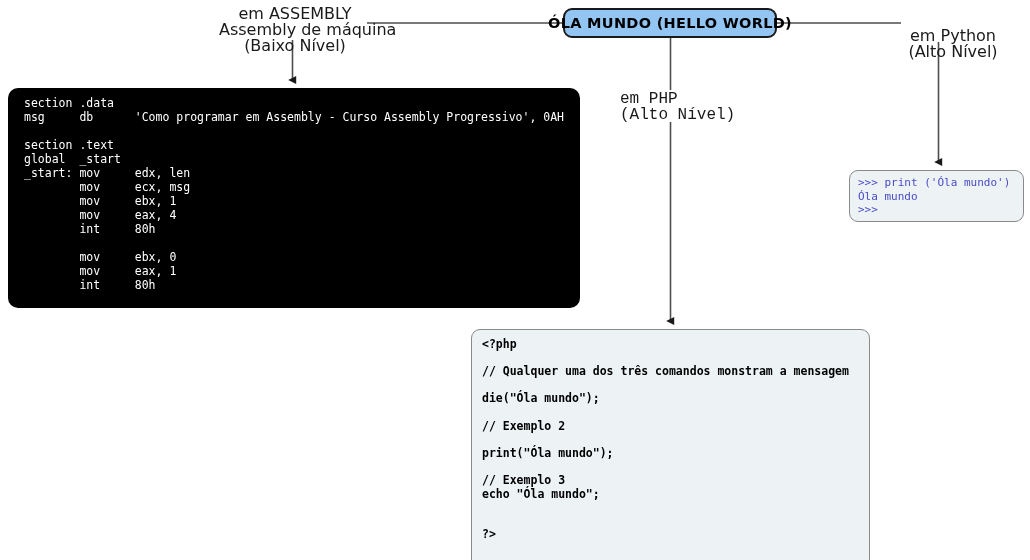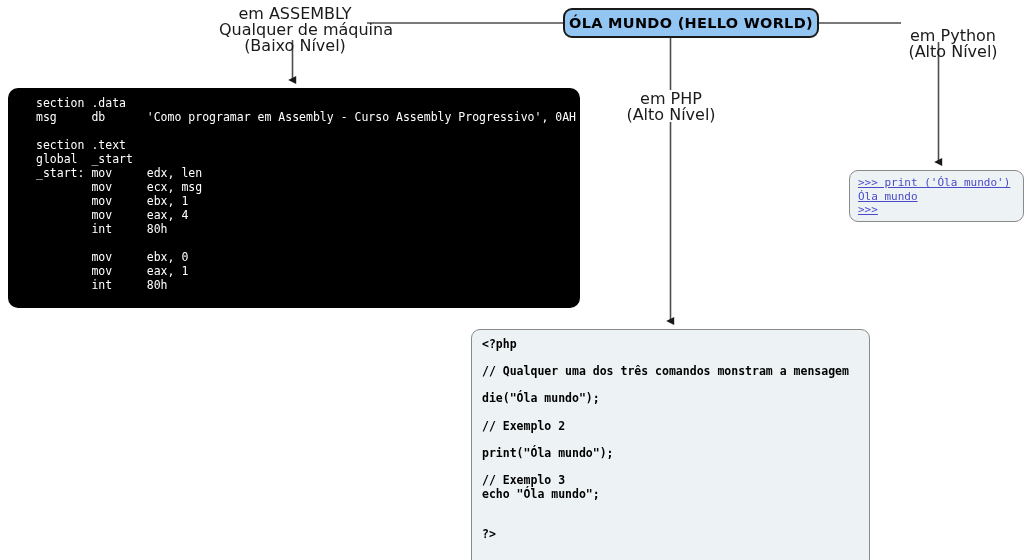--- a/index.html
+++ b/index.html
@@ -23,21 +23,21 @@
     width: 1030px;
     height: 560px;
     pointer-events: none;
   }
 
   
   .hub {
     position: absolute;
     left: 563px;
     top: 8px;
-    width: 256px;
+    width: 214px;
     height: 30px;
     box-sizing: border-box;
     background: #93c5f2;
     border: 2px solid #1a1a1a;
     border-radius: 9px;
     display: flex;
     align-items: center;
     justify-content: center;
     font-size: 14.5px;
     font-weight: bold;
@@ -65,35 +65,35 @@
   .caption-python {
     left: 905px;
     top: 8px;
     text-align: center;
     width: 96px;
     margin-top: 20px;
   }
   .caption-php {
     left: 620px;
     top: 91px;
-    text-align: center;
     width: 102px;
+    font-family: Liberation Mono, monospace;
   }
 
   
   .asm-box {
     position: absolute;
     left: 8px;
     top: 88px;
     width: 572px;
     height: 220px;
     box-sizing: border-box;
     background: #000000;
     border-radius: 10px;
-    padding: 8px 0 0 28px;
+    padding: 8px 0 0 16px;
     overflow: hidden;
   }
   .asm-line {
     font-family: "DejaVu Sans Mono", monospace;
     font-size: 11.5px;
     line-height: 14px;
     color: #ffffff;
     white-space: pre;
     height: 14px;
   }
@@ -112,21 +112,20 @@
     padding: 5px 0 0 8px;
     overflow: hidden;
   }
   .py-line {
     font-family: "DejaVu Sans Mono", monospace;
     font-size: 11px;
     line-height: 13.5px;
     color: #4a4ac8;
     white-space: pre;
     height: 13.5px;
-    text-decoration: underline;
   }
 
   
   .php-box {
     position: absolute;
     left: 471px;
     top: 329px;
     width: 399px;
     height: 286px;
     box-sizing: border-box;
@@ -167,21 +166,21 @@
   <line x1="670.5" y1="38" x2="670.5" y2="90" stroke="#4d4d4d" stroke-width="1.6"></line>
   <line x1="670.5" y1="122" x2="670.5" y2="321" stroke="#4d4d4d" stroke-width="1.6" marker-end="url(#arrowhead)"></line>
 </svg>
 
 <div class="hub">
   <span>ÓLA MUNDO (HELLO WORLD)</span>
 </div>
 
 <div class="caption caption-assembly">
   <div>em ASSEMBLY</div>
-  <div>Qualquer de máquina</div>
+  <div>Assembly de máquina</div>
   <div>(Baixo Nível)</div>
 </div>
 
 <div class="caption caption-python">
   <div>em Python</div>
   <div>(Alto Nível)</div>
 </div>
 
 <div class="caption caption-php">
   <div>em PHP</div>

